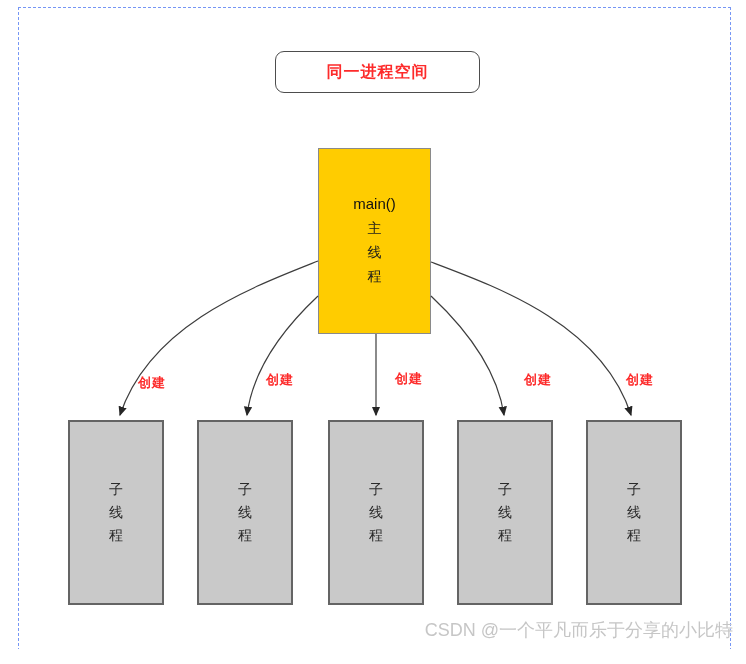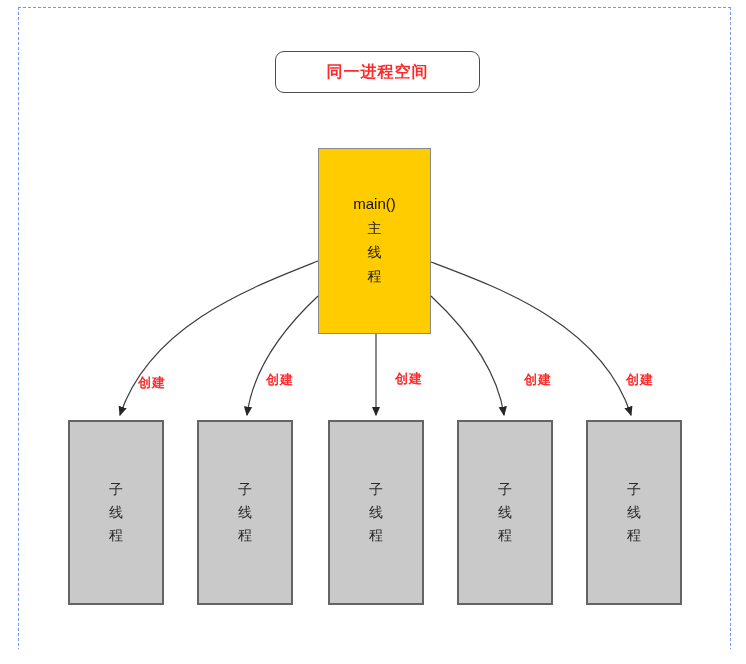--- a/index.html
+++ b/index.html
@@ -180,14 +180,15 @@
     <div class="vchar">子</div>
     <div class="vchar">线</div>
     <div class="vchar">程</div>
   </div>
   <div class="child-box child-5">
     <div class="vchar">子</div>
     <div class="vchar">线</div>
     <div class="vchar">程</div>
   </div>
 
+  <div class="watermark">CSDN @一个平凡而乐于分享的小比特</div>
 
 </div>
 
 </body></html>

